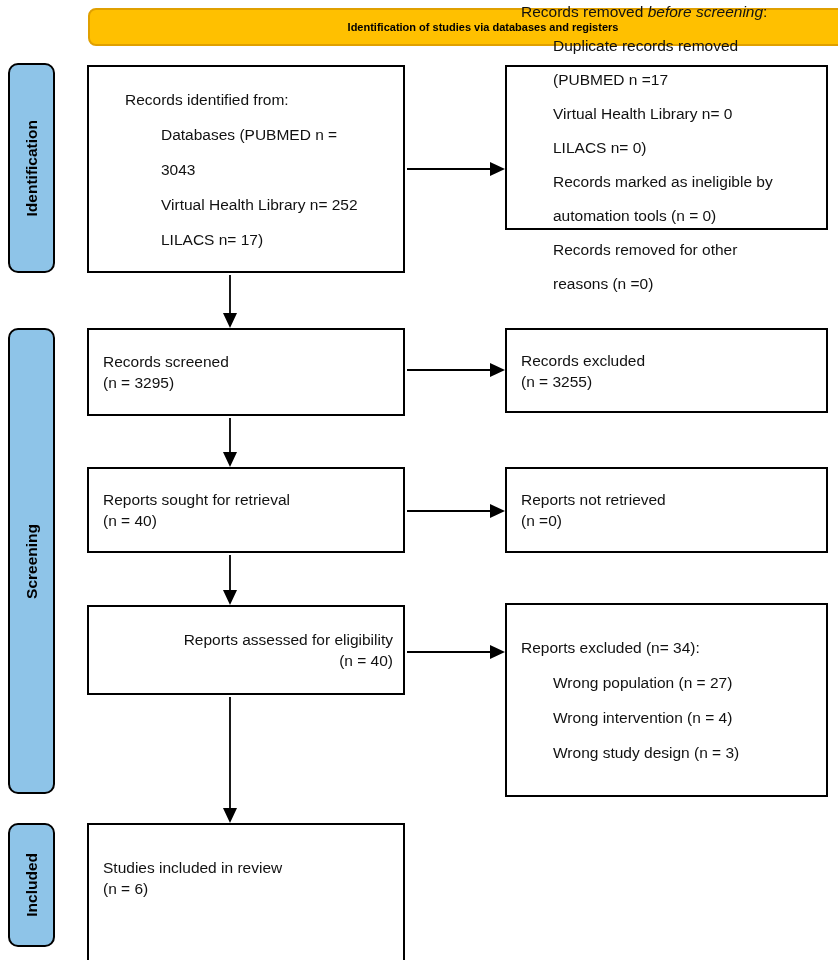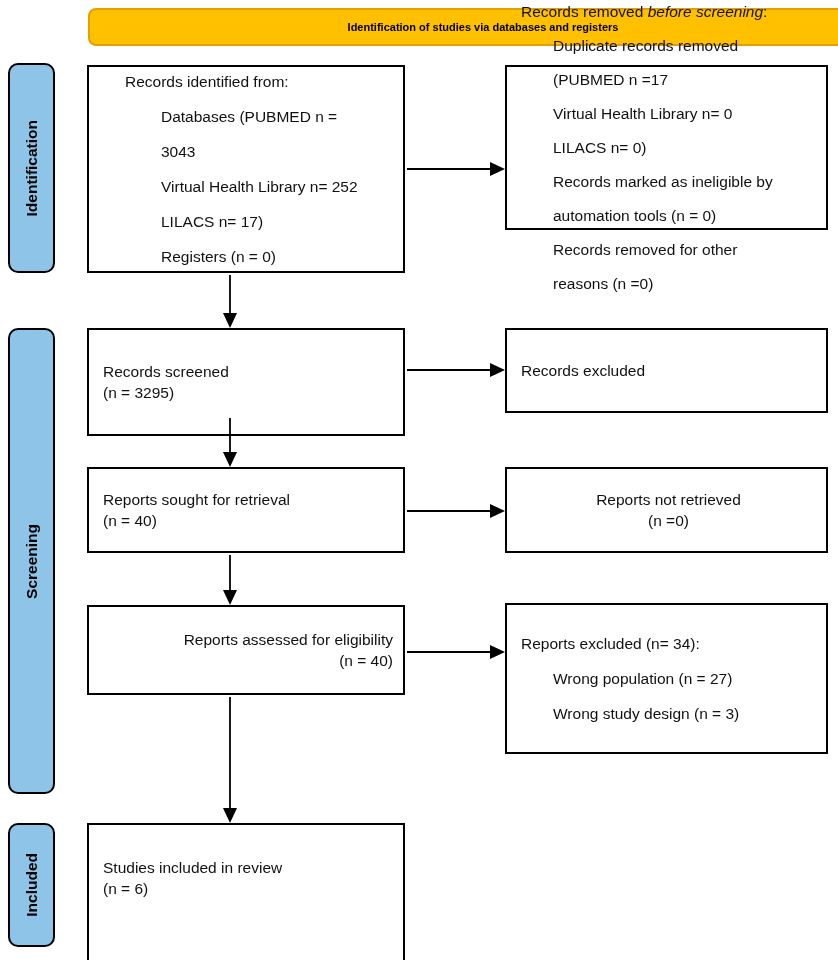--- a/index.html
+++ b/index.html
@@ -55,26 +55,26 @@
     line-height: 21px;
     display: flex;
     flex-direction: column;
     justify-content: center;
     padding: 8px 10px 8px 14px;
   }
   .col-left  { left: 87px;  width: 318px; }
   .col-right { left: 505px; width: 323px; }
   .node-identified    { top: 65px;  height: 208px; padding-left: 36px; }
   .node-removed       { top: 65px;  height: 165px; line-height: 20px; }
-  .node-screened      { top: 328px; height: 108px; }
+  .node-screened      { top: 328px; height: 88px; }
   .node-excluded      { top: 328px; height: 85px; }
   .node-sought        { top: 467px; height: 86px; }
-  .node-notretrieved  { top: 467px; height: 86px; align-items: center; }
+  .node-notretrieved  { top: 467px; height: 86px; }
   .node-assessed      { top: 605px; height: 90px; align-items: flex-end; }
-  .node-repexcluded   { top: 603px; height: 151px; }
+  .node-repexcluded   { top: 603px; height: 194px; }
   .node-included      { top: 823px; height: 152px; justify-content: flex-start; padding-top: 32px; }
 
   .ind { padding-left: 36px; margin-top: 14px; }
   .node-removed .ind, .node-repexcluded .ind { padding-left: 32px; }
   .it { font-style: italic; }
 
   .arrows { position: absolute; left: 0; top: 0; width: 838px; height: 960px; pointer-events: none; }
   .arrows line { stroke: #000000; stroke-width: 1.8; }
   .arrows polygon { fill: #000000; stroke: none; }
 </style>
@@ -96,59 +96,60 @@
   <div class="stage-bar stage-included">
     <span class="stage-label">Included</span>
   </div>
 
   <div class="node col-left node-identified">
     <div>Records identified from:</div>
     <div class="ind">Databases (PUBMED n =</div>
     <div class="ind">3043</div>
     <div class="ind">Virtual Health Library n= 252</div>
     <div class="ind">LILACS n= 17)</div>
-    <div class="ind">Registers (n = 0)</div>
   </div>
 
   <div class="node col-right node-removed">
     <div><span>Records removed </span><span class="it">before screening</span><span>:</span></div>
     <div class="ind">Duplicate records removed</div>
     <div class="ind">(PUBMED n =17</div>
     <div class="ind">Virtual Health Library n= 0</div>
     <div class="ind">LILACS n= 0)</div>
     <div class="ind">Records marked as ineligible by</div>
     <div class="ind">automation tools (n = 0)</div>
     <div class="ind">Records removed for other</div>
     <div class="ind">reasons (n =0)</div>
   </div>
 
   <div class="node col-left node-screened">
     <div>Records screened</div>
     <div>(n = 3295)</div>
   </div>
   <div class="node col-right node-excluded">
     <div>Records excluded</div>
+    <div>(n = 3255)</div>
   </div>
 
   <div class="node col-left node-sought">
     <div>Reports sought for retrieval</div>
     <div>(n = 40)</div>
   </div>
   <div class="node col-right node-notretrieved">
     <div>Reports not retrieved</div>
     <div>(n =0)</div>
   </div>
 
   <div class="node col-left node-assessed">
     <div>Reports assessed for eligibility</div>
     <div>(n = 40)</div>
   </div>
   <div class="node col-right node-repexcluded">
     <div>Reports excluded (n= 34):</div>
     <div class="ind">Wrong population (n = 27)</div>
+    <div class="ind">Wrong intervention (n = 4)</div>
     <div class="ind">Wrong study design (n = 3)</div>
   </div>
 
   <div class="node col-left node-included">
     <div>Studies included in review</div>
     <div>(n = 6)</div>
   </div>
 
   <svg class="arrows" viewBox="0 0 838 960">
 

